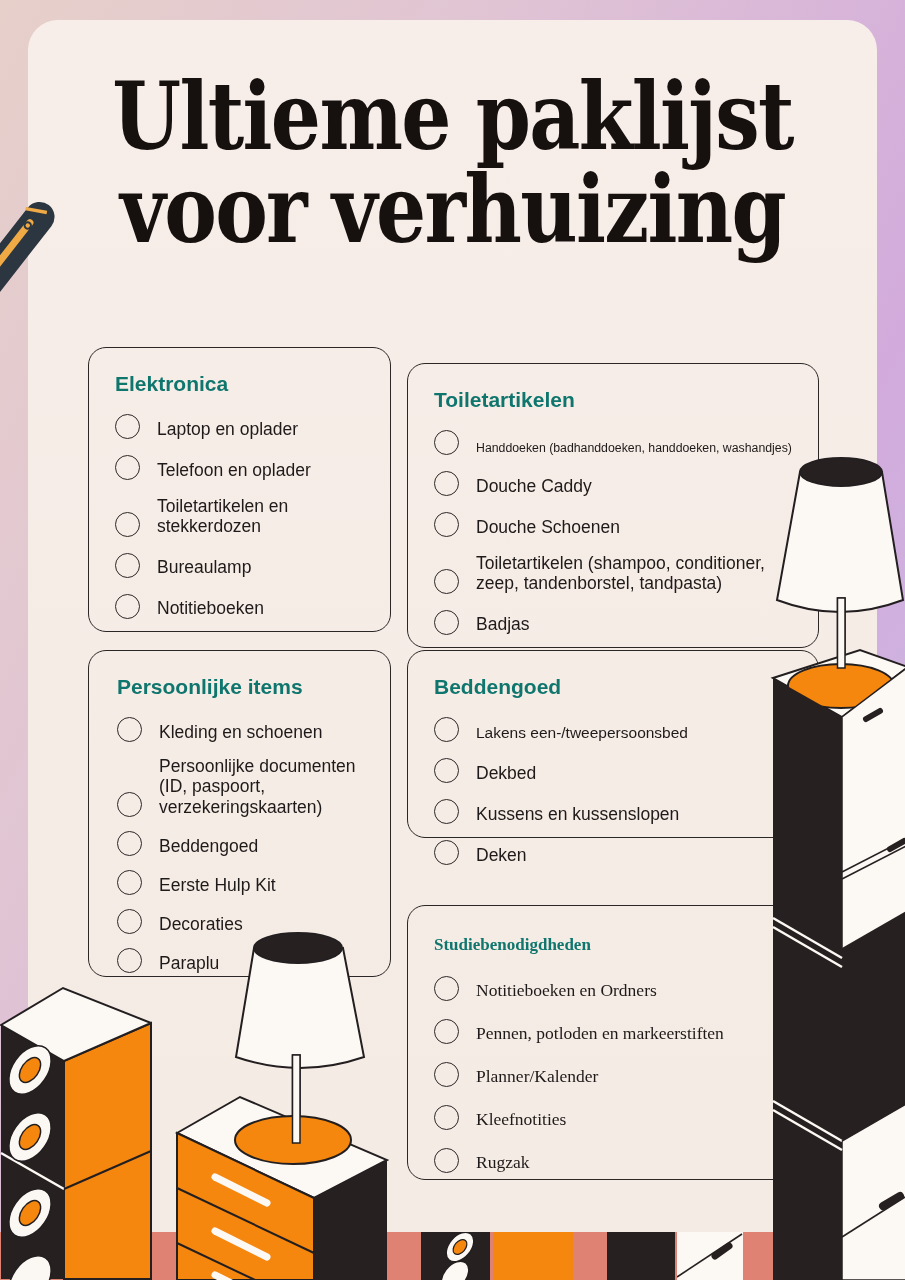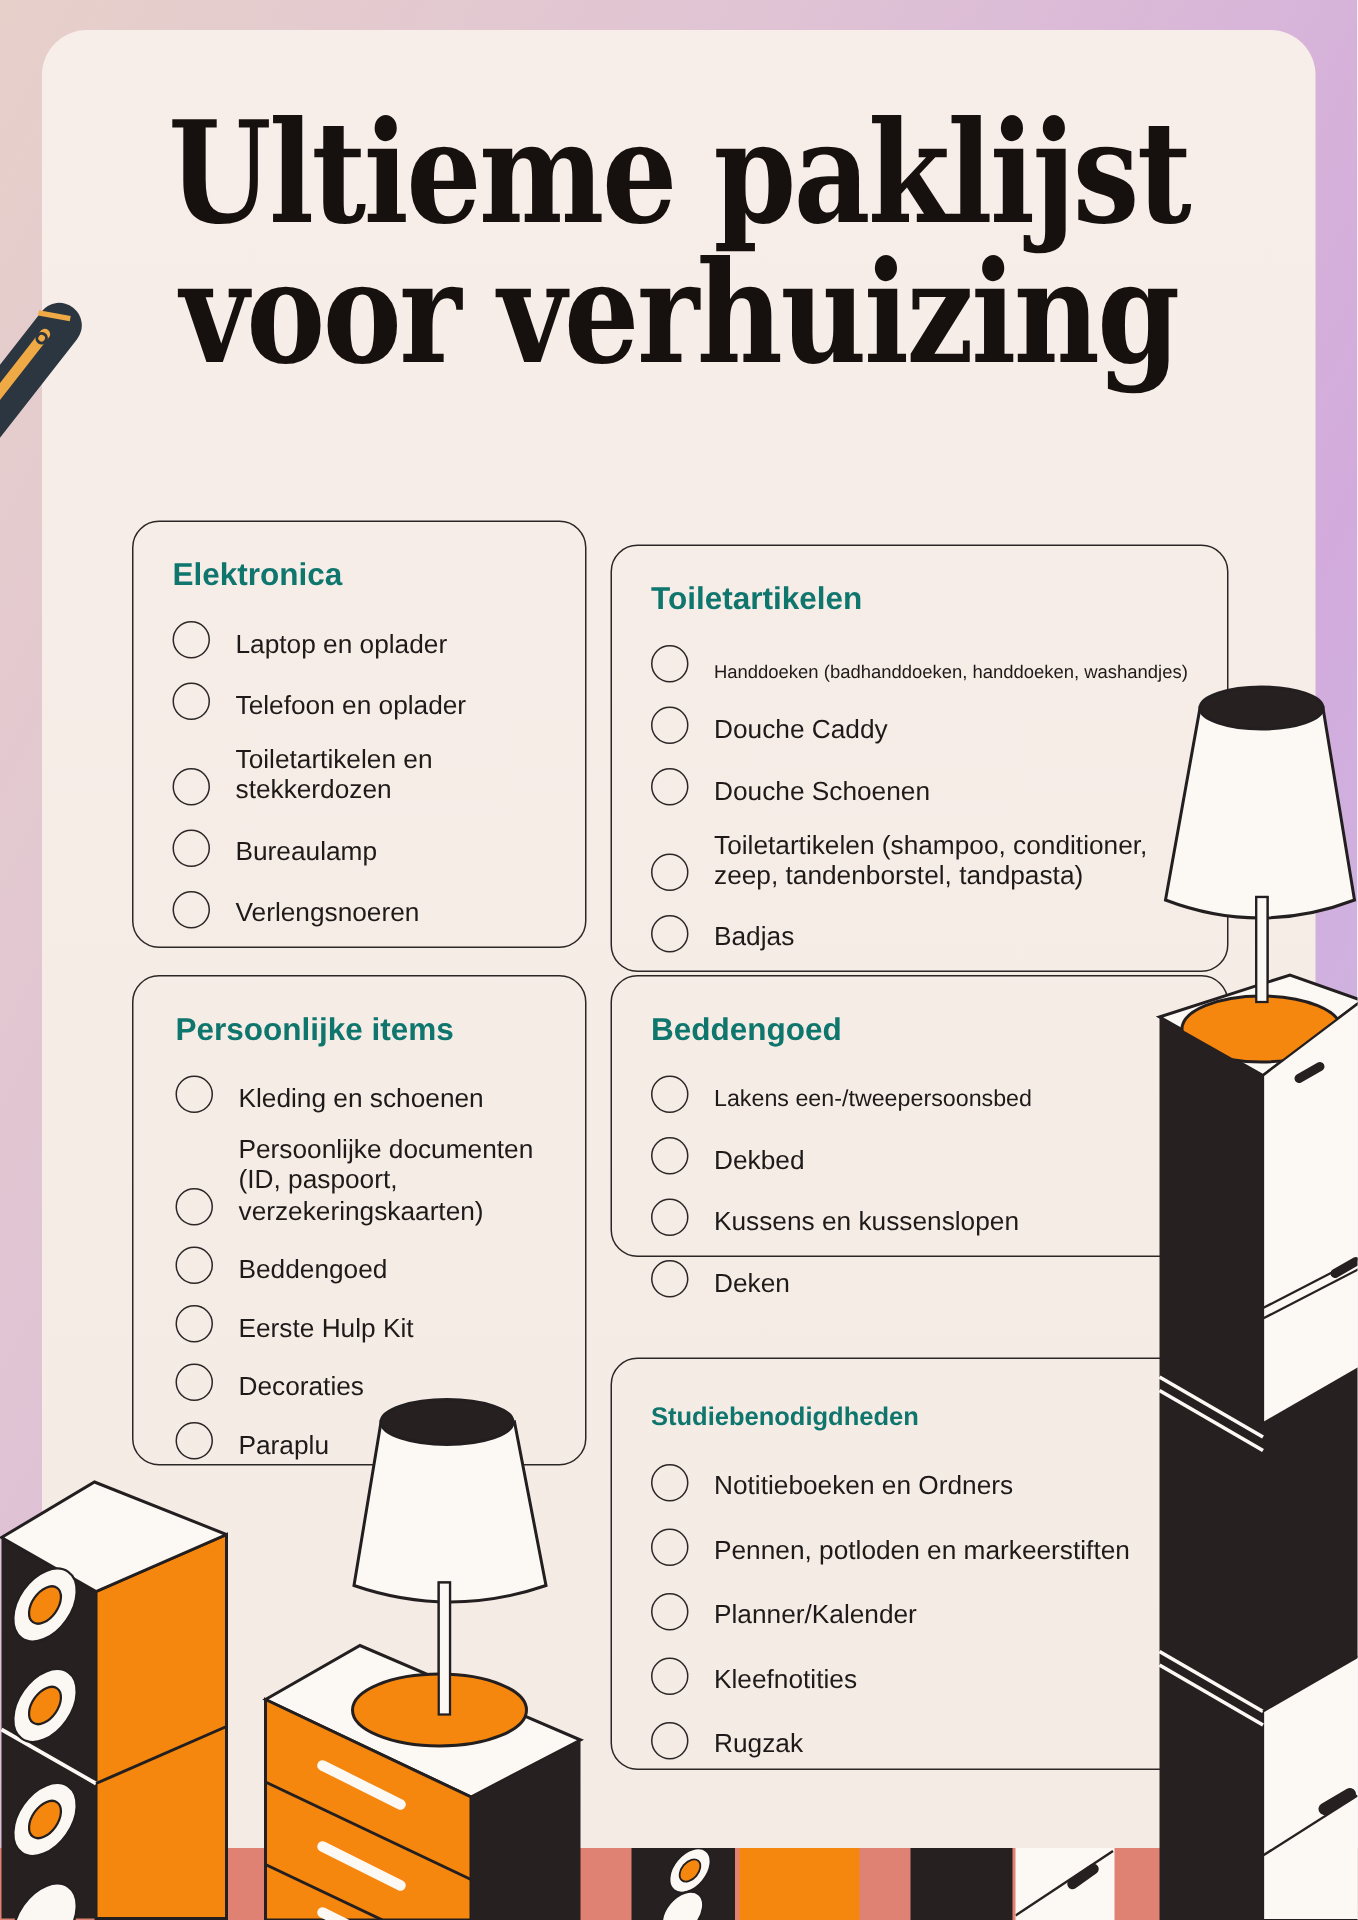--- a/index.html
+++ b/index.html
@@ -32,21 +32,21 @@
 
   .card{
     position:absolute;box-sizing:border-box;z-index:3;
     border:1.6px solid #2b2726;border-radius:18px;
     padding:24px 26px;background:transparent;
   }
   #card-0{left:88px;top:347px;width:303px;height:285px;}
   #card-1{left:407px;top:347px;width:412px;height:285px;margin-top:16px;}
   #card-2{left:88px;top:650px;width:303px;height:327px;padding-left:28px;}
   #card-3{left:407px;top:650px;width:412px;height:188px;}
-  #card-4{left:407px;top:905px;width:412px;height:275px;padding-top:30px;}
+  #card-4{left:407px;top:905px;width:412px;height:275px;padding-top:30px;font-family:Liberation Serif, serif;}
   .card h2{margin:0 0 19px;font-size:21px;font-weight:700;line-height:1.1;color:#0f766e;}
   #card-4 h2{font-size:17px;margin-bottom:21px;}
   .items{list-style:none;margin:0;padding:0;display:flex;flex-direction:column;gap:16px;}
   #card-2 .items{gap:14px;}
   #card-4 .items{gap:18px;}
   .item{display:flex;align-items:flex-end;gap:17px;}
   .checkbox{
     width:23px;height:23px;min-width:23px;border:1.6px solid #2b2726;
     border-radius:50%;background:transparent;display:inline-block;
   }
@@ -107,21 +107,21 @@
       <li class="item">
         <span class="checkbox"></span>
         <span class="label">Toiletartikelen en stekkerdozen</span>
       </li>
       <li class="item">
         <span class="checkbox"></span>
         <span class="label">Bureaulamp</span>
       </li>
       <li class="item">
         <span class="checkbox"></span>
-        <span class="label">Verlengsnoeren</span>
+        <span class="label">Notitieboeken</span>
       </li>
     </ul>
 </section>
 <section class="card" id="card-1">
   <h2>Toiletartikelen</h2>
   <ul class="items">
       <li class="item sm">
         <span class="checkbox"></span>
         <span class="label">Handdoeken (badhanddoeken, handdoeken, washandjes)</span>
       </li>

